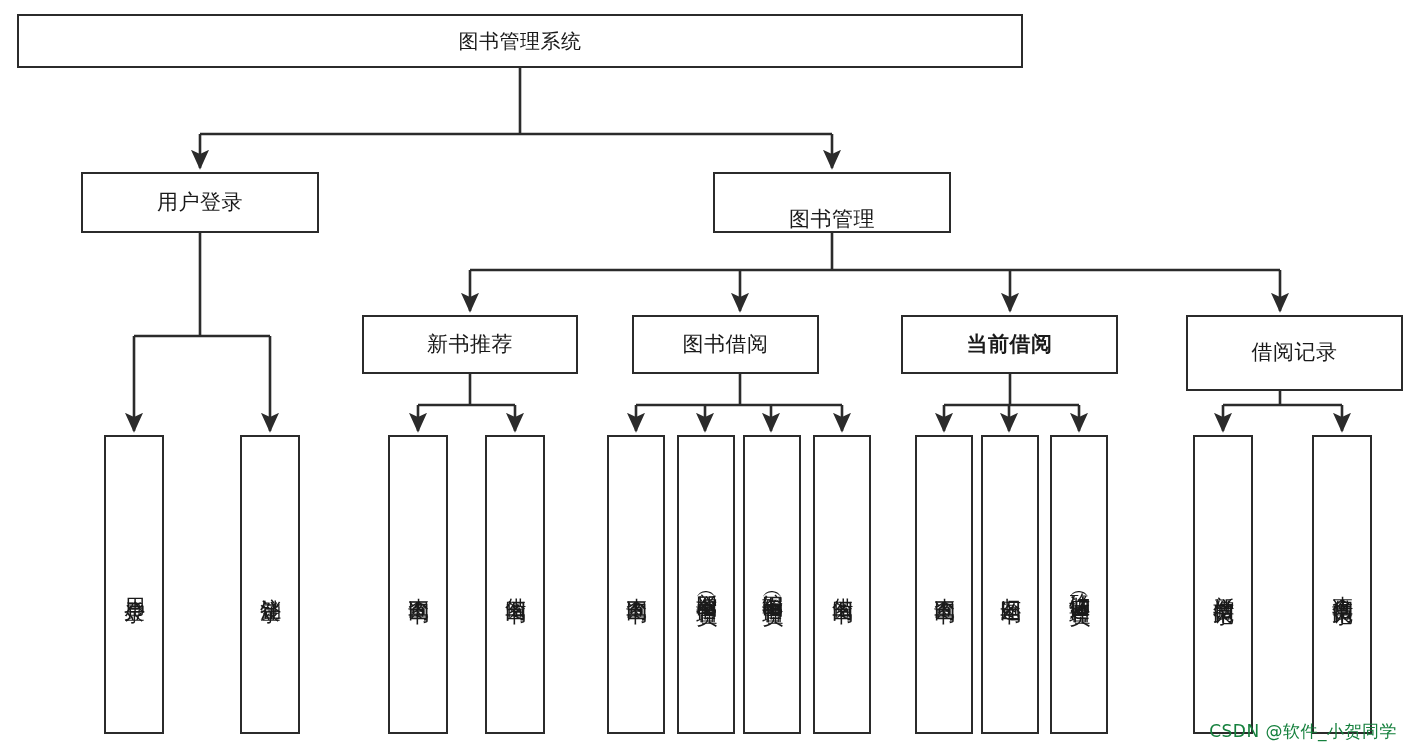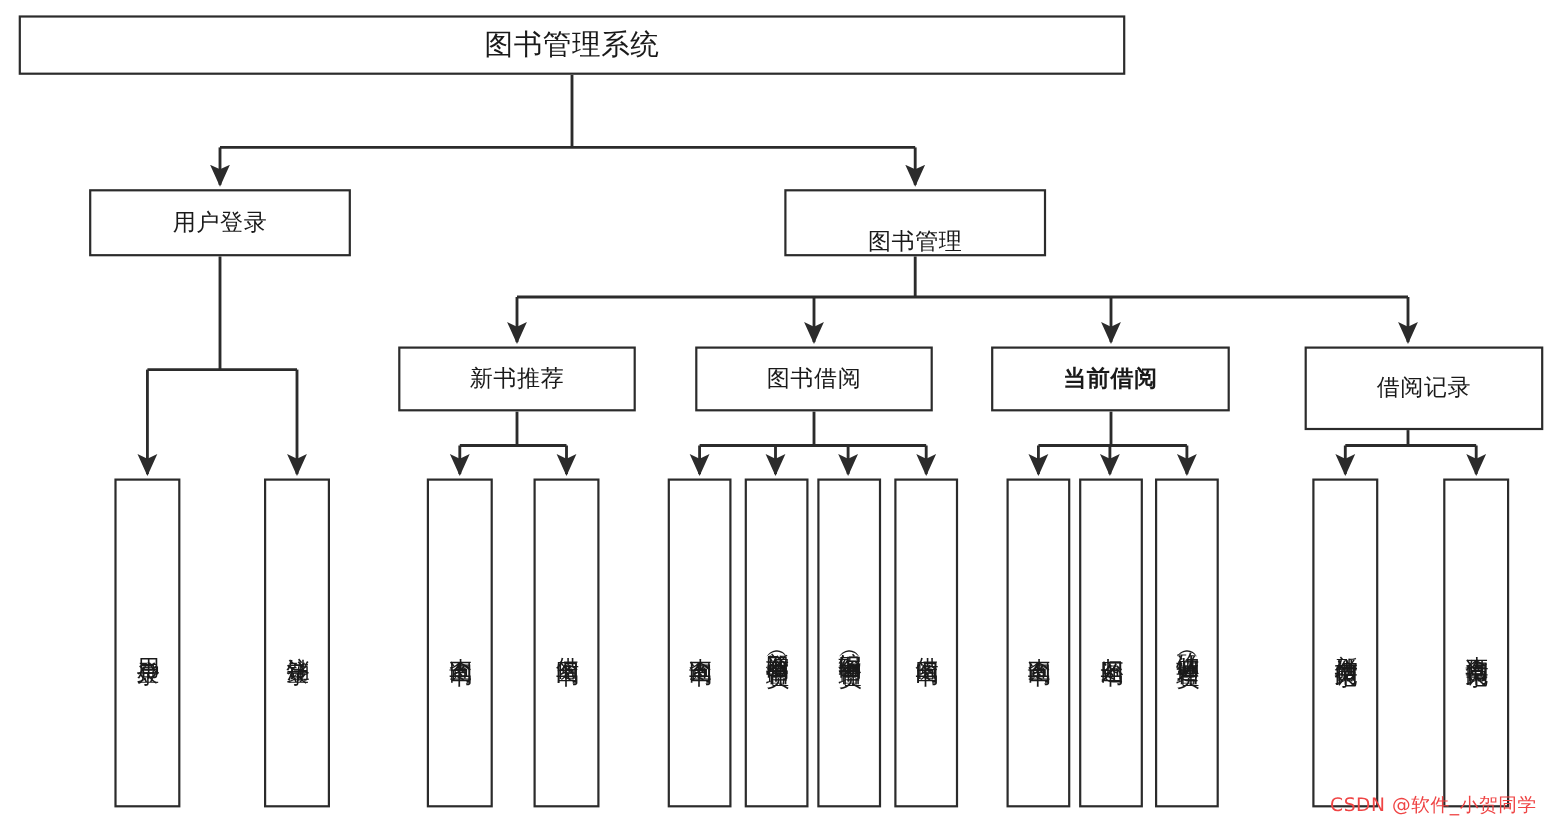--- a/index.html
+++ b/index.html
@@ -37,42 +37,42 @@
     color: #1a1a1a;
     z-index: 2;
   }
   .node-h {
     font-size: 21px;
     line-height: 1.1;
     letter-spacing: 0.5px;
     white-space: nowrap;
   }
   .node-root {
-    font-size: 26px;
+    font-size: 20px;
   }
   .node-v {
     writing-mode: vertical-rl;
     text-orientation: upright;
     font-size: 21px;
     line-height: 1.32;
     letter-spacing: 2px;
     text-align: center;
     padding: 4px 0;
   }
   .node-v .vlabel {
     writing-mode: vertical-rl;
     text-orientation: upright;
     display: block;
   }
   .watermark {
     position: absolute;
     right: 8px;
     bottom: 4px;
     font-size: 17px;
-    color: #ef4444;
+    color: #15803d;
     letter-spacing: 0.5px;
     z-index: 5;
     white-space: nowrap;
     font-family: "DejaVu Sans", "Liberation Sans", sans-serif;
   }
 </style>
 </head>
 <body>
 
 <div id="diagram">
@@ -134,21 +134,21 @@
   <div class="node node-h" style="left:81px; top:172px; width:238px; height:61px;">
     <span>用户登录</span>
   </div>
   <div class="node node-h" style="left:713px; top:172px; width:238px; height:61px;align-items:flex-end;">
     <span>图书管理</span>
   </div>
 
   <div class="node node-h" style="left:362px; top:315px; width:216px; height:59px;">
     <span>新书推荐</span>
   </div>
-  <div class="node node-h" style="left:632px; top:315px; width:216px; height:59px;">
+  <div class="node node-h" style="left:632px; top:315px; width:187px; height:59px;">
     <span>图书借阅</span>
   </div>
   <div class="node node-h" style="left:901px; top:315px; width:217px; height:59px;font-weight:bold;">
     <span>当前借阅</span>
   </div>
   <div class="node node-h" style="left:1186px; top:315px; width:217px; height:76px;">
     <span>借阅记录</span>
   </div>
 
   <div class="node node-v" style="left:104px; top:435px; width:60px; height:299px;">

